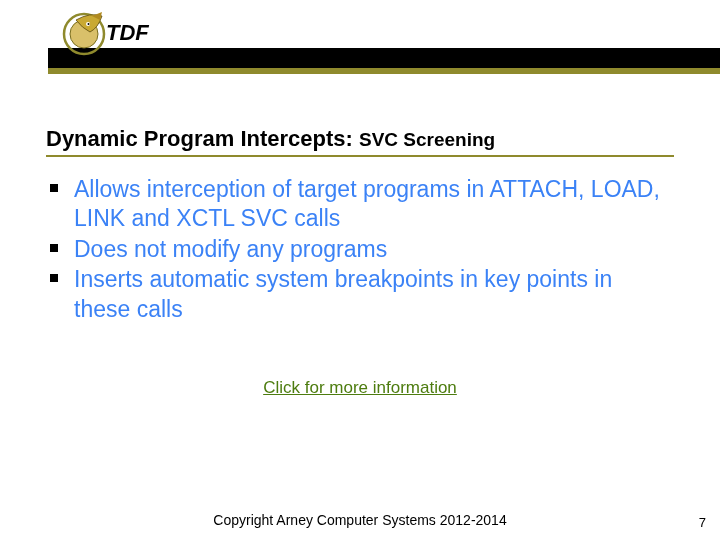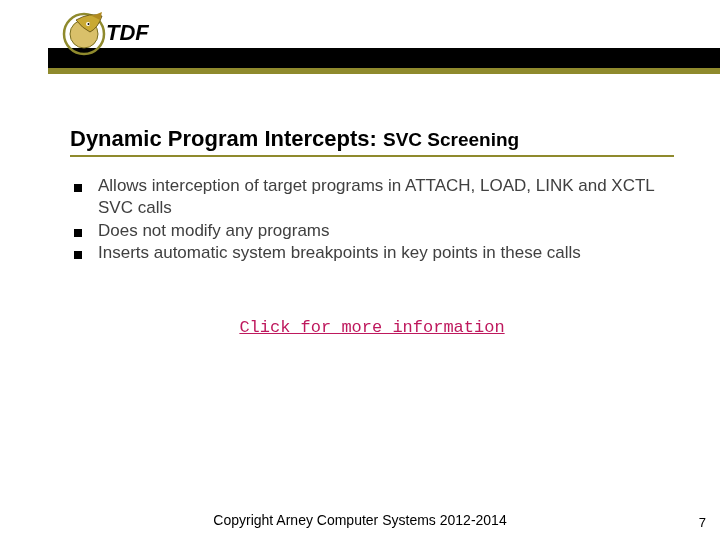--- a/index.html
+++ b/index.html
@@ -41,21 +41,21 @@
   }
   .header-band-olive {
     position: absolute;
     top: 68px;
     left: 0;
     width: 100%;
     height: 6px;
     background: #8f8a2d;
   }
   .content {
-    padding: 54px 46px 0 70px;
+    padding: 54px 46px 0 46px;
   }
   .title-row {
     border-bottom: 2px solid #8f8a2d;
     padding-bottom: 3px;
     margin-bottom: 18px;
   }
   .title-main {
     font-size: 22px;
     font-weight: bold;
     color: #000;
@@ -66,45 +66,44 @@
     font-weight: bold;
     color: #000;
     display: inline;
   }
   .bullets {
     list-style: none;
     padding-left: 4px;
   }
   .bullets li {
     position: relative;
-    font-size: 17px;
-    color: #404040;
+    font-size: 23px;
+    color: #3b82f6;
     line-height: 1.28;
     padding-left: 24px;
     margin-bottom: 1px;
   }
   .bullets li::before {
     content: "";
     position: absolute;
     left: 0;
     top: 9px;
     width: 8px;
     height: 8px;
     background: #000;
   }
   .link-row {
     text-align: center;
     margin-top: 54px;
   }
   .more-link {
-    color: #be185d;
+    color: #4d7c0f;
     font-size: 17px;
     text-decoration: underline;
     cursor: pointer;
-    font-family: Liberation Mono, monospace;
   }
   .copyright {
     position: absolute;
     bottom: 12px;
     left: 0;
     width: 100%;
     text-align: center;
     font-size: 14px;
     color: #000;
   }

